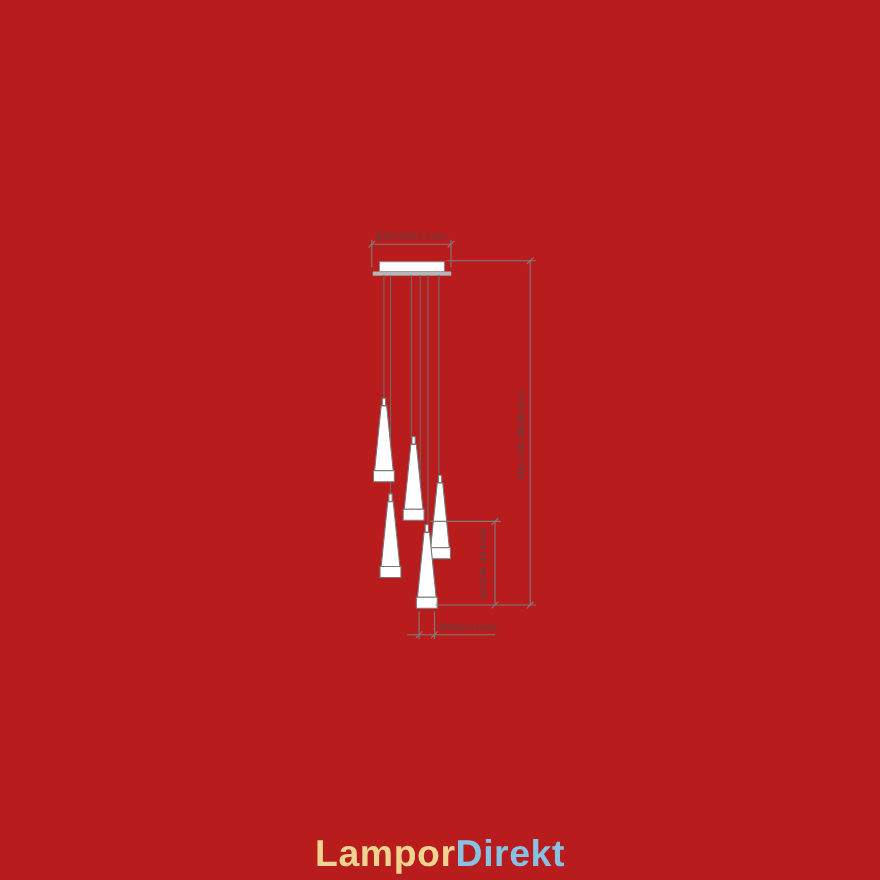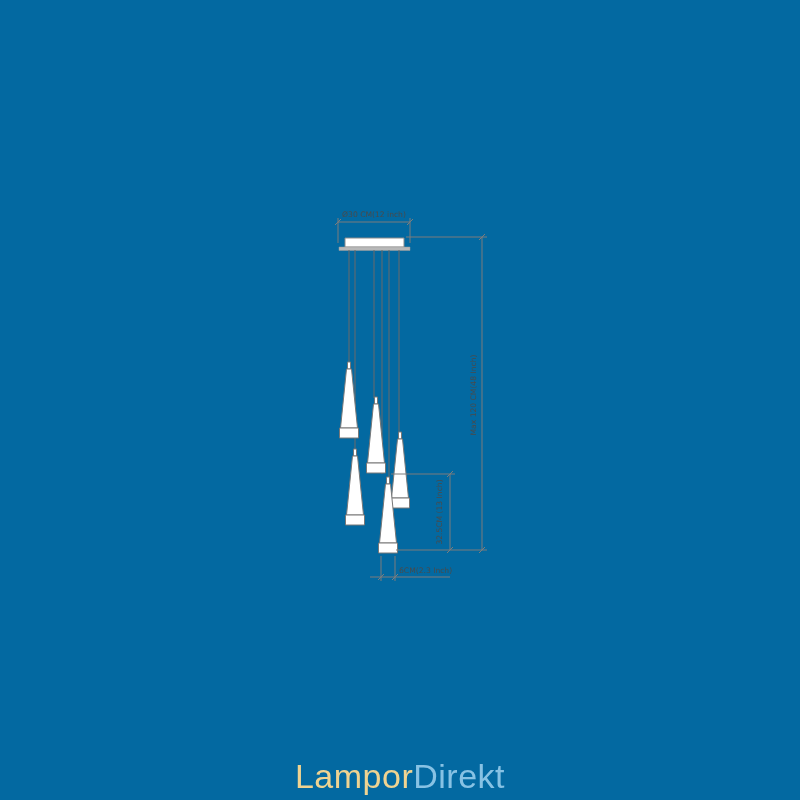--- a/index.html
+++ b/index.html
@@ -1,33 +1,33 @@
 <!DOCTYPE html>
 <html><head>
 <meta charset="utf-8">
 <style>
   html,body{margin:0;padding:0;}
   body{
     width:800px;height:800px;background:#ffffff;overflow:hidden;
     font-family:"Liberation Sans", sans-serif;
     position:relative;
   }
-  .stage{position:relative;width:800px;height:800px;background:#0369a1;}
+  .stage{position:relative;width:800px;height:800px;background:#b91c1c;}
   svg.drawing{position:absolute;left:0;top:0;}
   svg.drawing line, svg.drawing path, svg.drawing rect{vector-effect:non-scaling-stroke;}
   .dim-label{
     font-family:"DejaVu Sans", sans-serif;
     font-size:7.6px;
     fill:var(--label-color,#4a4a4a);
   }
   .logo{
     position:absolute;left:0;top:757px;width:800px;
     text-align:center;
     font-family:"Liberation Sans", sans-serif;
-    font-weight:normal;
+    font-weight:bold;
     font-size:34px;
     letter-spacing:0.5px;
     user-select:none;
   }
   .logo .p1{color:#EFD391;}
   .logo .p2{color:#87C2E4;}
 </style>
 </head>
 <body style="--label-color: #4a4a4a;">
 

